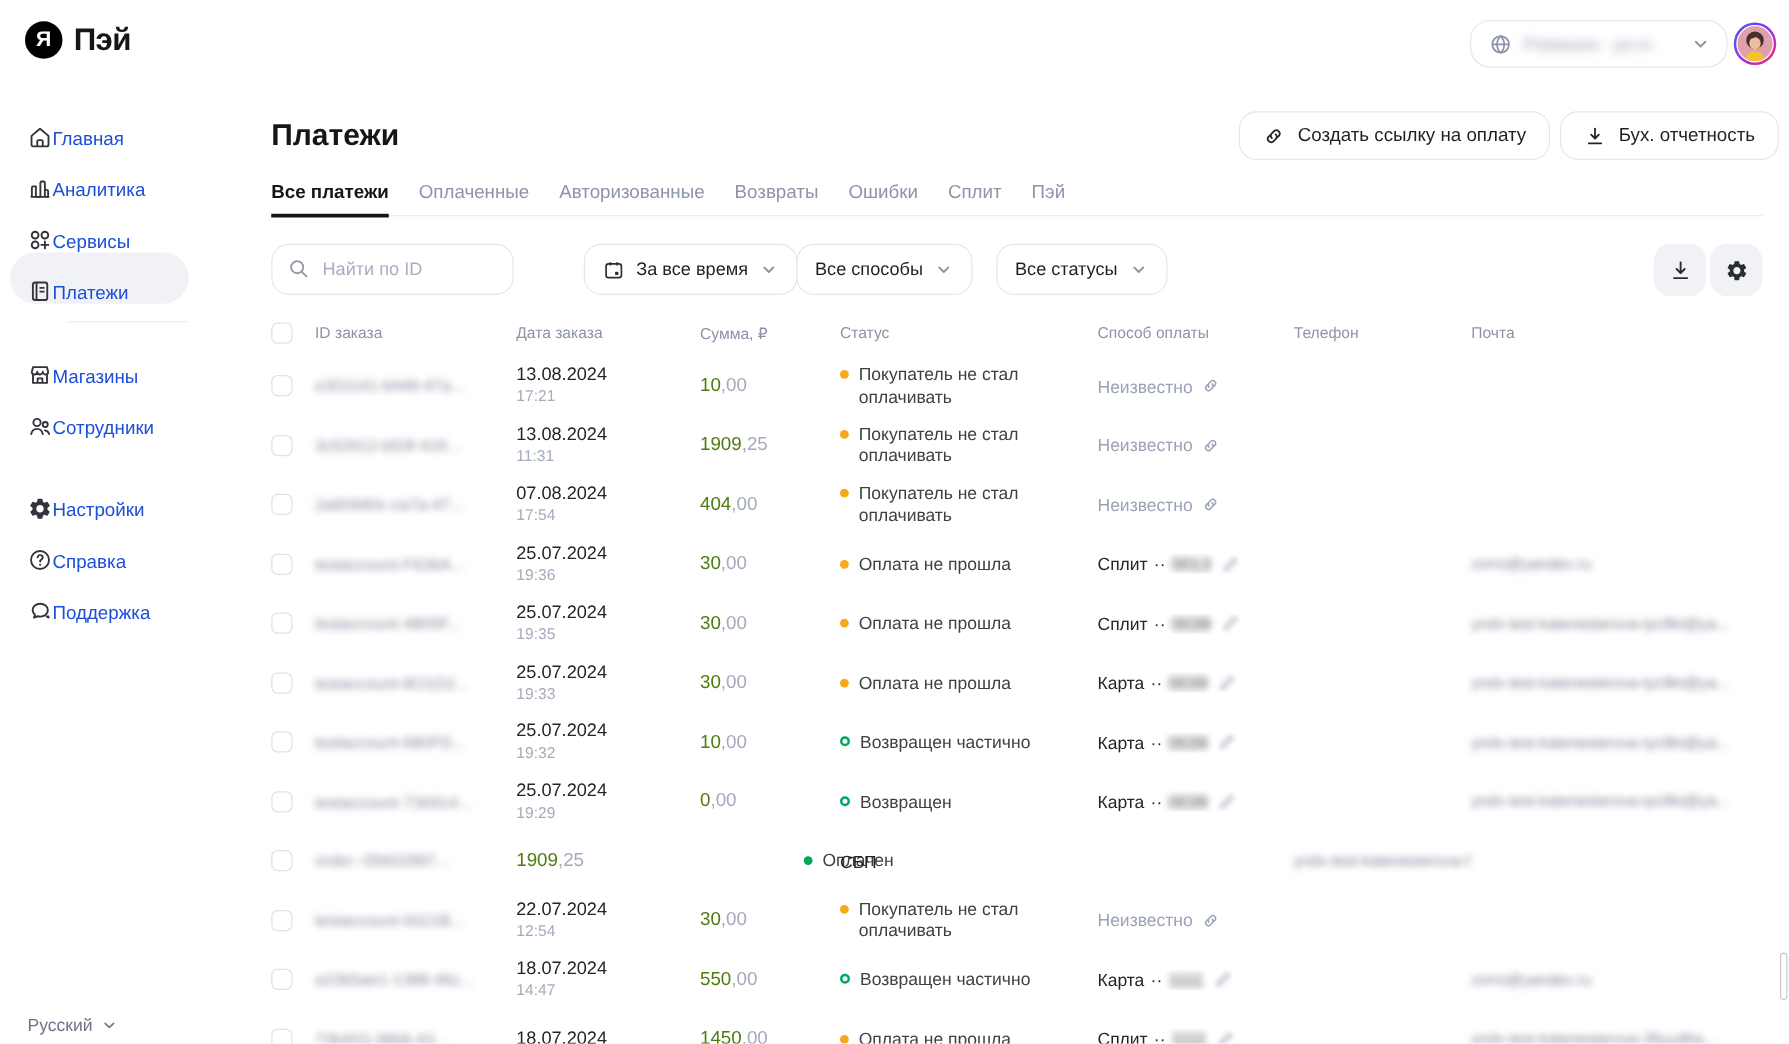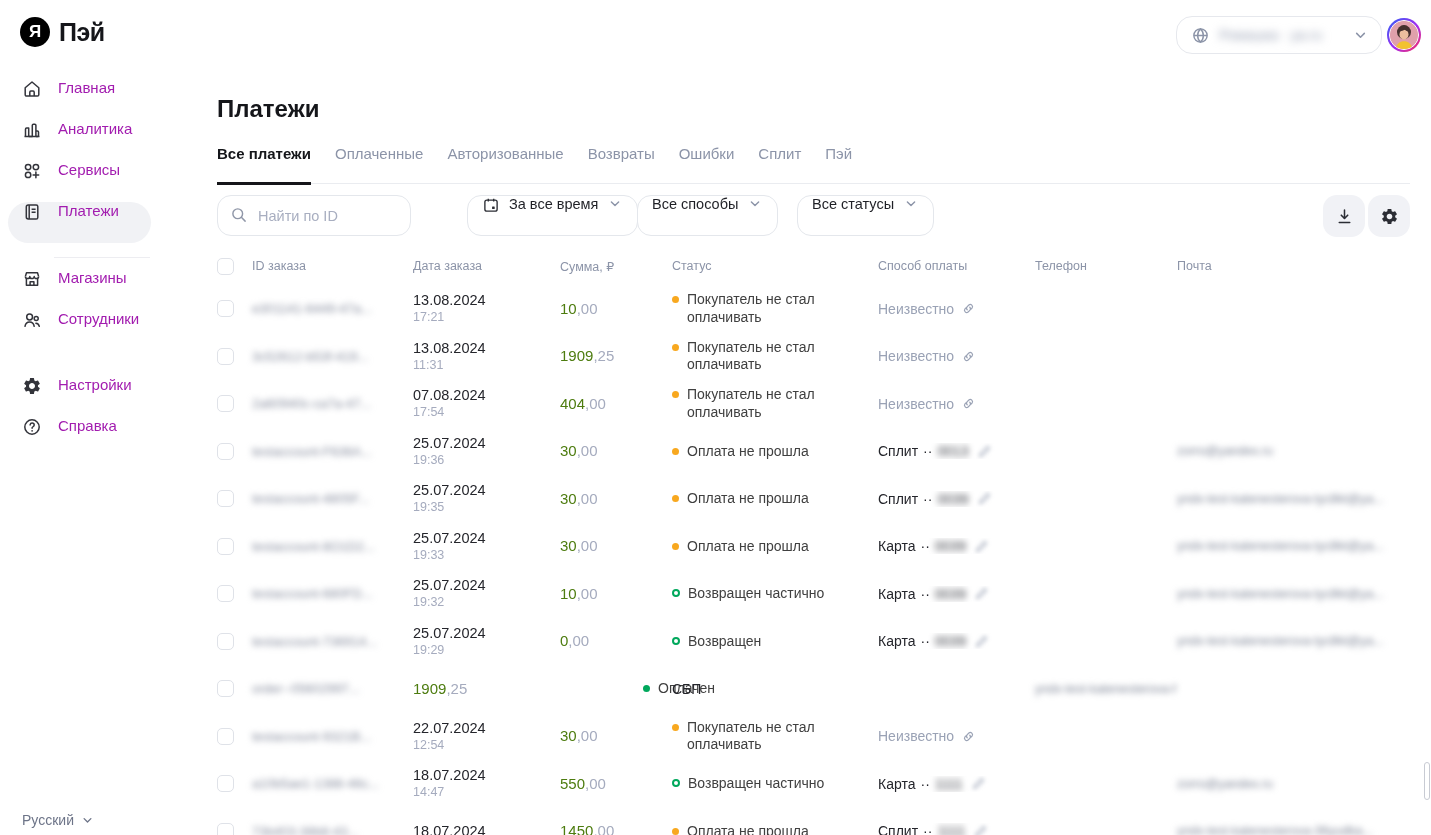--- a/index.html
+++ b/index.html
@@ -13,48 +13,48 @@
 .logo-text{font-size:25px;font-weight:700;letter-spacing:-.5px;color:#15161a}
 .org{position:absolute;left:1176px;top:16px;width:206px;height:38px;border:1px solid #e6e8ed;border-radius:16px;display:flex;align-items:center;gap:9px;padding:0 12px 0 14px;background:#fff;cursor:pointer}
 .org svg{flex-shrink:0}
 .org-label{color:#9aa2b5;font-size:14px;filter:blur(4px);white-space:nowrap;overflow:hidden}
 .org-chevron{margin-left:auto}
 .avatar{position:absolute;left:1387px;top:18px;width:34px;height:34px;border-radius:50%;background:linear-gradient(135deg,#2e62f6 0%,#a32bf0 55%,#ff2e54 100%);padding:2px;cursor:pointer}
 .avatar-inner{width:100%;height:100%;border-radius:50%;border:1.5px solid #fff;background:#e0a0ab;overflow:hidden}
 
 
 .sidebar{position:absolute;left:0;top:79px;width:217px}
-.side-item{display:flex;align-items:flex-start;gap:16px;height:41px;margin:0 66px 0 8px;padding-left:14px;border-radius:22px;cursor:pointer;color:#a21caf;font-size:15px}
+.side-item{display:flex;align-items:flex-end;gap:0;height:41px;margin:0 66px 0 8px;padding-left:14px;border-radius:22px;cursor:pointer;color:#1d4ed8;font-size:15px}
 .side-item svg{flex-shrink:0;color:#33343b}
 .side-item.active{background:#f1f2f5}
 .side-divider{height:1px;background:#ededf1;margin:14px 67px 11px 54px}
 .side-gap{height:25px}
 .side-bottom{position:absolute;left:22px;top:812px;width:190px}
 .lang-row{display:flex;align-items:center;gap:6px;color:#6d7488;font-size:14px;cursor:pointer}
 .copyright{margin-top:24px;color:#3b82f6;font-size:12.5px}
 
 
 .main{position:absolute;left:217px;top:0;width:1206px;height:835px}
 .page-title{position:absolute;left:0;top:96px;font-size:24px;line-height:26px;font-weight:700;color:#15161a}
 .actions{position:absolute;right:0;top:89px;display:flex;gap:8px}
 .btn{display:flex;align-items:center;gap:10px;height:39px;padding:0 18px;border:1px solid #e4e7ec;border-radius:14px;background:#fff;font-size:15px;font-weight:500;color:#1f2026;cursor:pointer;white-space:nowrap}
 .btn svg{color:#23242a}
 
 
 .tabs{position:absolute;left:0;top:145px;width:1193px;display:flex;gap:24px;border-bottom:1px solid #eaecf0}
-.tab{font-size:15px;color:#8c94a8;padding-bottom:20px;border-bottom:3px solid transparent;margin-bottom:-2px;cursor:pointer;white-space:nowrap}
+.tab{font-size:15px;color:#8c94a8;padding-bottom:9px;border-bottom:3px solid transparent;margin-bottom:-2px;cursor:pointer;white-space:nowrap}
 .tab.active{color:#15161a;font-weight:600;border-bottom-color:#15161a}
 
 
 .filters{position:absolute;left:0;top:195px;width:1193px;height:41px}
 .search-wrap{position:absolute;left:0;top:0;width:194px;height:41px}
 .search-wrap svg{position:absolute;left:13px;top:11px;color:#9097a8}
 .search-input{width:100%;height:100%;border:1px solid #e4e7ec;border-radius:14px;padding:0 12px 0 40px;font-size:14.5px;font-family:inherit;color:#1f2026;outline:none;background:#fff}
 .search-input::placeholder{color:#a8aec0}
-.filter-btn{position:absolute;top:0;height:41px;display:flex;gap:9px;padding:0 14px;border:1px solid #e4e7ec;border-radius:14px;background:#fff;font-size:14.5px;font-weight:500;color:#1f2026;cursor:pointer;white-space:nowrap}
+.filter-btn{position:absolute;top:0;height:41px;display:flex;align-items:center;gap:9px;padding:0 14px;border:1px solid #e4e7ec;border-radius:14px;background:#fff;font-size:14.5px;font-weight:500;color:#1f2026;cursor:pointer;white-space:nowrap}
 .filter-btn .chev{color:#8c94a8}
 .fb-period{left:250px}
 .fb-methods{left:420px}
 .fb-statuses{left:580px}
 .icon-btn{position:absolute;top:0;width:42px;height:42px;border-radius:14px;background:#f1f2f6;border:none;display:flex;align-items:center;justify-content:center;color:#2b2d34;cursor:pointer}
 .ib-download{left:1106px}
 .ib-settings{left:1151px}
 
 
 .tgrid{display:grid;grid-template-columns:35px 161px 147px 83px 29px 206px 157px 142px 233px;align-items:center}
@@ -177,35 +177,59 @@
       <span>Настройки</span>
     </div>
     <div class="side-item">
       <svg width="20" height="20" viewBox="0 0 20 20" fill="none" stroke="currentColor" stroke-width="1.5" stroke-linecap="round">
           <circle cx="10" cy="10" r="7.2"></circle>
           <path d="M8.1 7.9c.2-1.1 1-1.8 2-1.8 1.2 0 2.1.8 2.1 1.9 0 1.5-1.7 1.7-2.1 2.7v.5"></path>
           <circle cx="10.1" cy="13.8" r=".85" fill="currentColor" stroke="none"></circle>
         </svg>
       <span>Справка</span>
     </div>
+    <div class="side-item">
+      <svg width="20" height="20" viewBox="0 0 20 20" fill="none" stroke="currentColor" stroke-width="1.5" stroke-linejoin="round">
+          <path d="M16.3 9.1c0 2.9-2.8 5.2-6.1 5.2-.7 0-1.4-.1-2-.3l-3 1.1.8-2.5c-1.2-.9-1.9-2.1-1.9-3.5C4.1 6.2 6.9 4 10.2 4s6.1 2.2 6.1 5.1Z"></path>
+          <path d="M14.9 13.6c.5.8 1.2 1.3 2.1 1.5-.3-.6-.4-1.2-.4-1.8"></path>
+        </svg>
+      <span>Поддержка</span>
+    </div>
   </nav>
 
   <div class="side-bottom">
     <div class="lang-row">
       <span>Русский</span>
       <svg width="15" height="15" viewBox="0 0 20 20" fill="none" stroke="#6d7488" stroke-width="1.8" stroke-linecap="round" stroke-linejoin="round">
           <path d="m5.5 7.5 4.5 4.5 4.5-4.5"></path>
         </svg>
     </div>
     <div class="copyright">© 2001-2025, Яндекс</div>
   </div>
 
   <main class="main">
     <h1 class="page-title">Платежи</h1>
 
+    <div class="actions">
+      <button class="btn">
+        <svg width="18" height="18" viewBox="0 0 20 20" fill="none" stroke="currentColor" stroke-width="1.6" stroke-linecap="round">
+            <path d="M8.3 11.7a3 3 0 0 1 0-4.2l2.2-2.2a3 3 0 0 1 4.2 4.2l-1.3 1.3"></path>
+            <path d="M11.7 8.3a3 3 0 0 1 0 4.2l-2.2 2.2a3 3 0 0 1-4.2-4.2l1.3-1.3"></path>
+          </svg>
+        <span>Создать ссылку на оплату</span>
+      </button>
+      <button class="btn">
+        <svg width="18" height="18" viewBox="0 0 20 20" fill="none" stroke="currentColor" stroke-width="1.6" stroke-linecap="round" stroke-linejoin="round">
+            <path d="M10 3.2v8.6"></path>
+            <path d="m6.6 8.6 3.4 3.4 3.4-3.4"></path>
+            <path d="M4.5 16.3h11"></path>
+          </svg>
+        <span>Бух. отчетность</span>
+      </button>
+    </div>
 
     <div class="tabs">
       <div class="tab active">Все платежи</div>
       <div class="tab">Оплаченные</div>
       <div class="tab">Авторизованные</div>
       <div class="tab">Возвраты</div>
       <div class="tab">Ошибки</div>
       <div class="tab">Сплит</div>
       <div class="tab">Пэй</div>
     </div>

